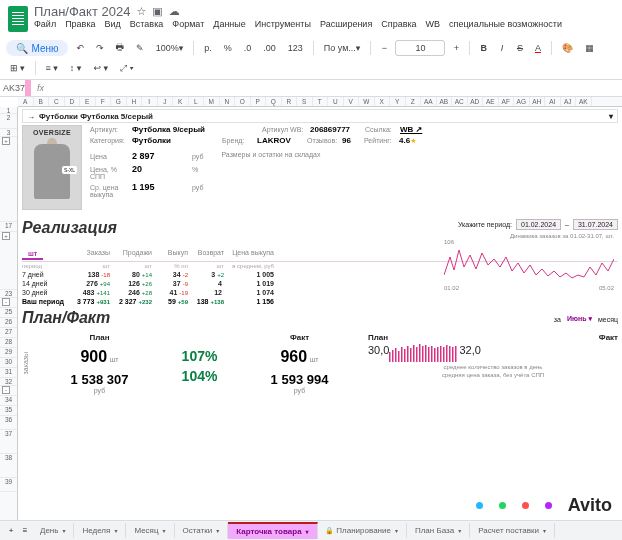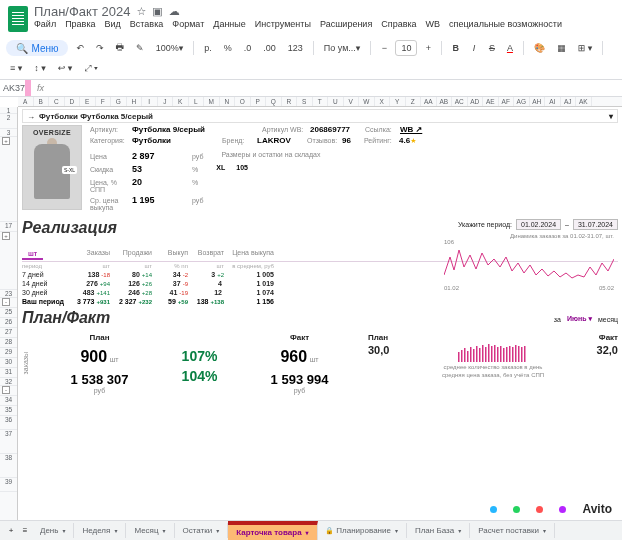--- a/index.html
+++ b/index.html
@@ -78,27 +78,27 @@
 .pf-col .h{font-size:8px;font-weight:bold;margin-bottom:6px}
 .pf-big{font-size:16px;font-weight:bold;color:#000}
 .pf-unit{font-size:7px;color:#888}
 .pf-pct{font-size:14px;font-weight:bold;margin:4px 0}
 .pct-g{color:#0a8043}
 .pf-row2{display:flex;justify-content:space-around;margin-top:6px}
 .vert-lbl{writing-mode:vertical-rl;transform:rotate(180deg);font-size:7px;color:#888;align-self:center;margin-right:2px}
 .pf-right .h2{display:flex;justify-content:space-between;font-size:8px;font-weight:bold}
 .mini-chart{height:18px;width:100%}
 .pf-right .sub{font-size:6px;color:#888;text-align:center}
-.pf-right .vals{display:flex;justify-content:space-between;font-size:11px;font-weight:bold}
+.pf-right .vals{display:flex;font-size:11px;font-weight:normal}
 .tabs{position:absolute;bottom:0;left:0;right:0;height:20px;background:#f1f3f4;border-top:1px solid #dadce0;display:flex;align-items:center;font-size:8px;padding:0 4px;gap:0}
 .tab{padding:3px 8px;border-right:1px solid #dadce0;color:#5f6368;display:flex;align-items:center;gap:2px;white-space:nowrap}
-.tab.active{background:#fdba74;color:#8b008b;font-weight:bold;border-top:4px solid #b91c1c}
+.tab.active{background:#f0abfc;color:#8b008b;font-weight:bold;border-top:2px solid #b91c1c}
 .tab .dd{font-size:6px;margin-left:2px}
 .lock{font-size:7px}
-.avito{position:absolute;right:10px;bottom:24px;font-size:12px;font-weight:bold;color:#000;display:flex;align-items:center;gap:16px;opacity:0.85}
+.avito{position:absolute;right:10px;bottom:24px;font-size:18px;font-weight:bold;color:#000;display:flex;align-items:center;gap:16px;opacity:0.85}
 .avito .d{width:7px;height:7px;border-radius:50%}
 </style>
 </head>
 <body>
 
 <div class="titlebar">
   <div class="sheets-logo"></div>
   <div style="display:flex;flex-direction:column">
     <div style="display:flex;align-items:center;gap:6px">
       <span class="doc-title">План/Факт 2024</span>
@@ -137,21 +137,21 @@
   <span class="sep"></span>
   <span class="tool-btn">р.</span>
   <span class="tool-btn">%</span>
   <span class="tool-btn">.0</span>
   <span class="tool-btn">.00</span>
   <span class="tool-btn">123</span>
   <span class="sep"></span>
   <span class="tool-btn"><span>По ум...</span> ▾</span>
   <span class="sep"></span>
   <span class="tool-btn">−</span>
-  <span class="tool-btn" style="border:1px solid #ccc;padding:1px 5px">10</span>
+  <span class="tool-btn" style="border:1px solid #ccc;padding:1px 19px">10</span>
   <span class="tool-btn">+</span>
   <span class="sep"></span>
   <span class="tool-btn">
       <b>B</b>
     </span>
   <span class="tool-btn">
       <i>I</i>
     </span>
   <span class="tool-btn">
       <s>S</s>
@@ -289,31 +289,20 @@
         <div class="keyrow">
           <div class="irow sm">
               <span class="lbl">Цена</span>
               <span class="val">2 897</span>
               <span>руб</span>
             </div>
           <div class="irow">
               <span>Размеры и остатки на складах</span>
             </div>
         </div>
-        <div class="keyrow">
-          <div class="irow sm">
-              <span class="lbl">Скидка</span>
-              <span class="val">53</span>
-              <span>%</span>
-            </div>
-          <div class="irow">
-              <span style="width:20px;color:#000;font-weight:bold">XL</span>
-              <span style="color:#000;font-weight:bold">105</span>
-            </div>
-        </div>
         <div class="irow sm">
             <span class="lbl">Цена, % СПП</span>
             <span class="val">20</span>
             <span>%</span>
           </div>
         <div class="irow sm">
             <span class="lbl">Ср. цена выкупа</span>
             <span class="val">1 195</span>
             <span>руб</span>
           </div>

